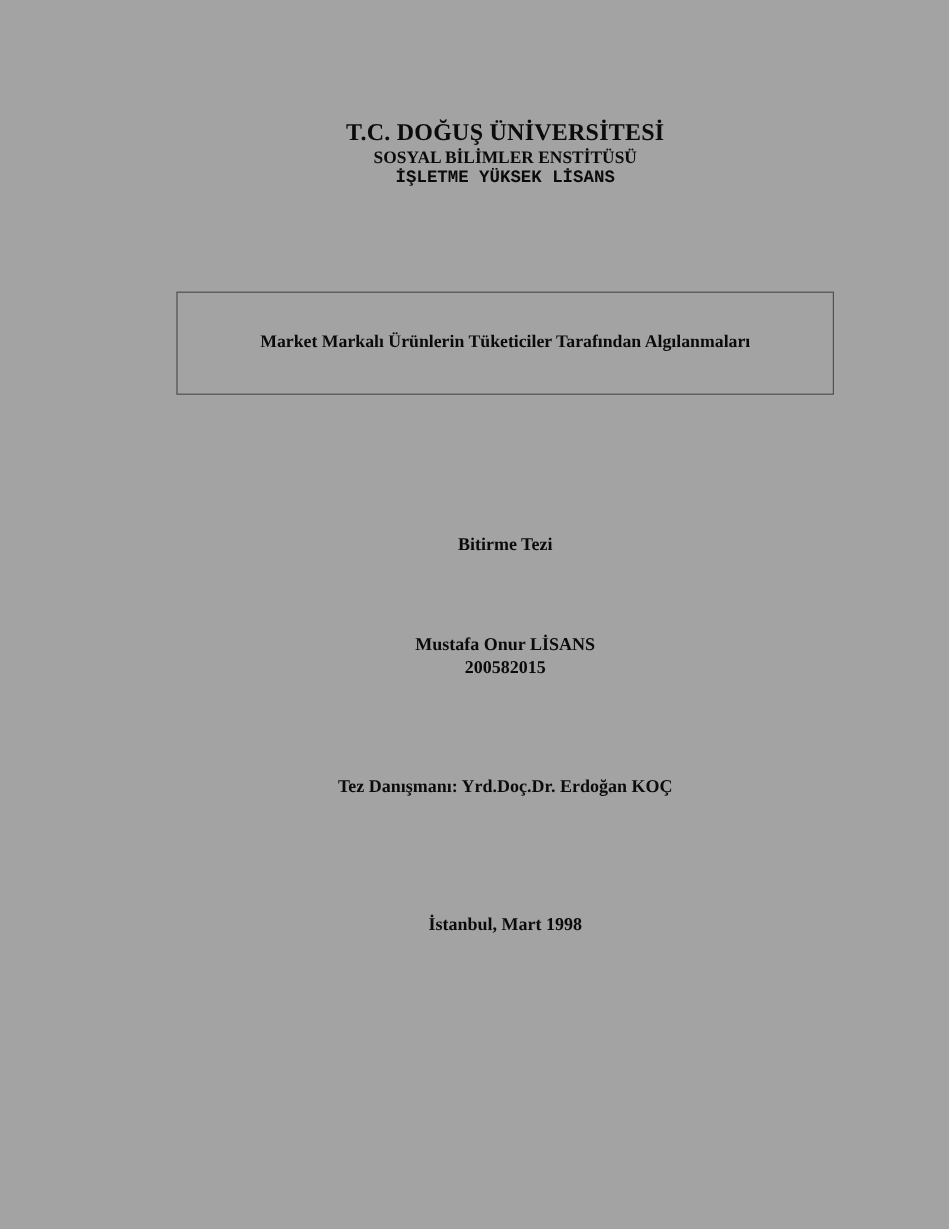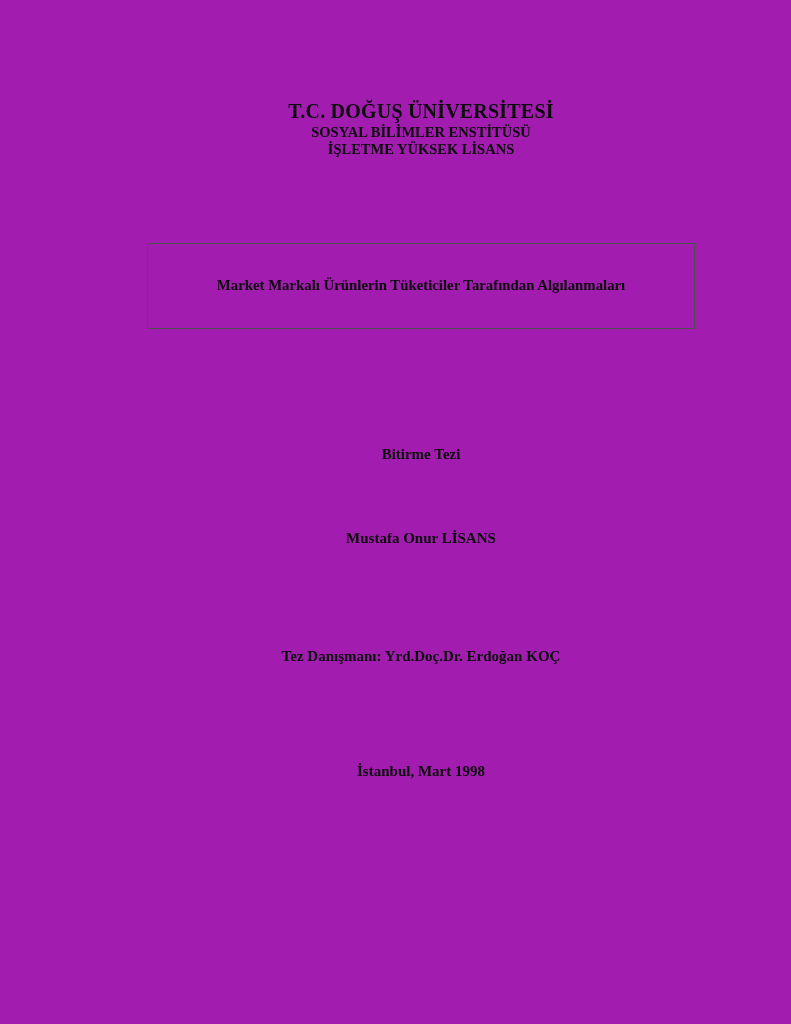--- a/index.html
+++ b/index.html
@@ -11,34 +11,34 @@
     height: 1024px;
     background: #ffffff;
     position: relative;
     font-family: "Liberation Serif", serif;
     color: #0b0b0b;
     overflow: hidden;
   }
   .page {
     position: absolute;
     inset: 0;
-    background: #a21caf;
+    background: #a3a3a3;
   }
   
   .col {
     position: absolute;
     left: 147px;
     width: 548px;
     text-align: center;
     font-weight: bold;
     line-height: 1.18;
   }
   .u-title   { top: 100px; font-size: 20px; letter-spacing: 0.2px; }
   .u-line2   { top: 124px; font-size: 14.5px; }
-  .u-line3   { top: 141px; font-size: 14.5px; }
+  .u-line3   { top: 141px; font-size: 14.5px; font-family: Liberation Mono, monospace; }
   .t-box {
     top: 243px;
     height: 86px;
     border: 1px solid #4f4f4f;
     box-sizing: border-box;
     display: flex;
     align-items: center;
     justify-content: center;
   }
   .t-box .t-title { font-size: 14.8px; font-weight: bold; }
@@ -59,19 +59,20 @@
   <div class="col u-line3">İŞLETME YÜKSEK LİSANS</div>
 
   <div class="col t-box">
     <span class="t-title">Market Markalı Ürünlerin Tüketiciler Tarafından Algılanmaları</span>
   </div>
 
   <div class="col b-tezi">Bitirme Tezi</div>
 
   <div class="col author">
     <div>Mustafa Onur LİSANS</div>
+    <div>200582015</div>
   </div>
 
   <div class="col advisor">Tez Danışmanı: Yrd.Doç.Dr. Erdoğan KOÇ</div>
 
   <div class="col place">İstanbul, Mart 1998</div>
 
 </div>
 
 </body></html>

